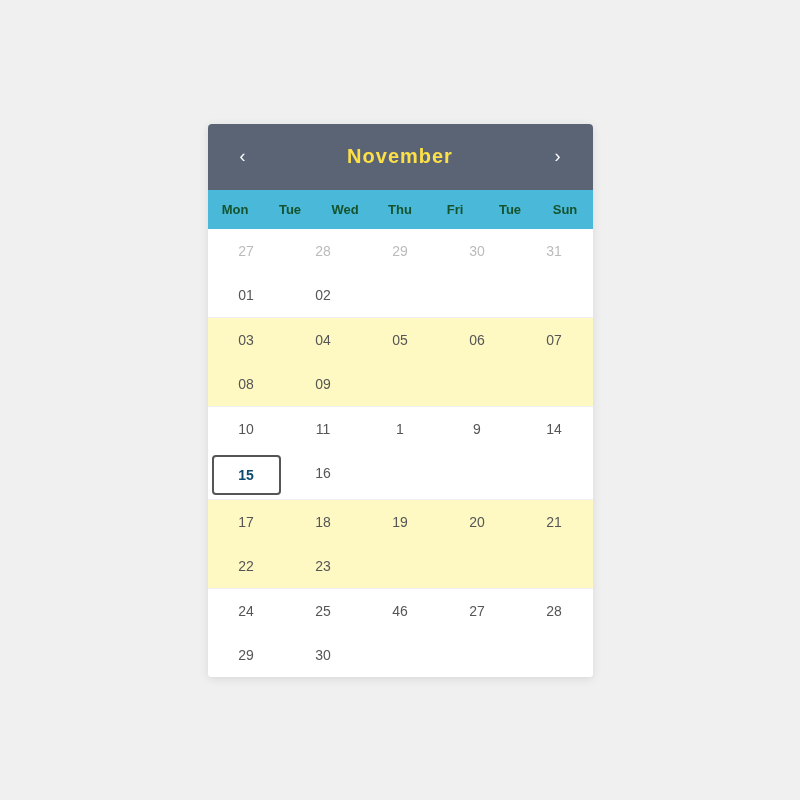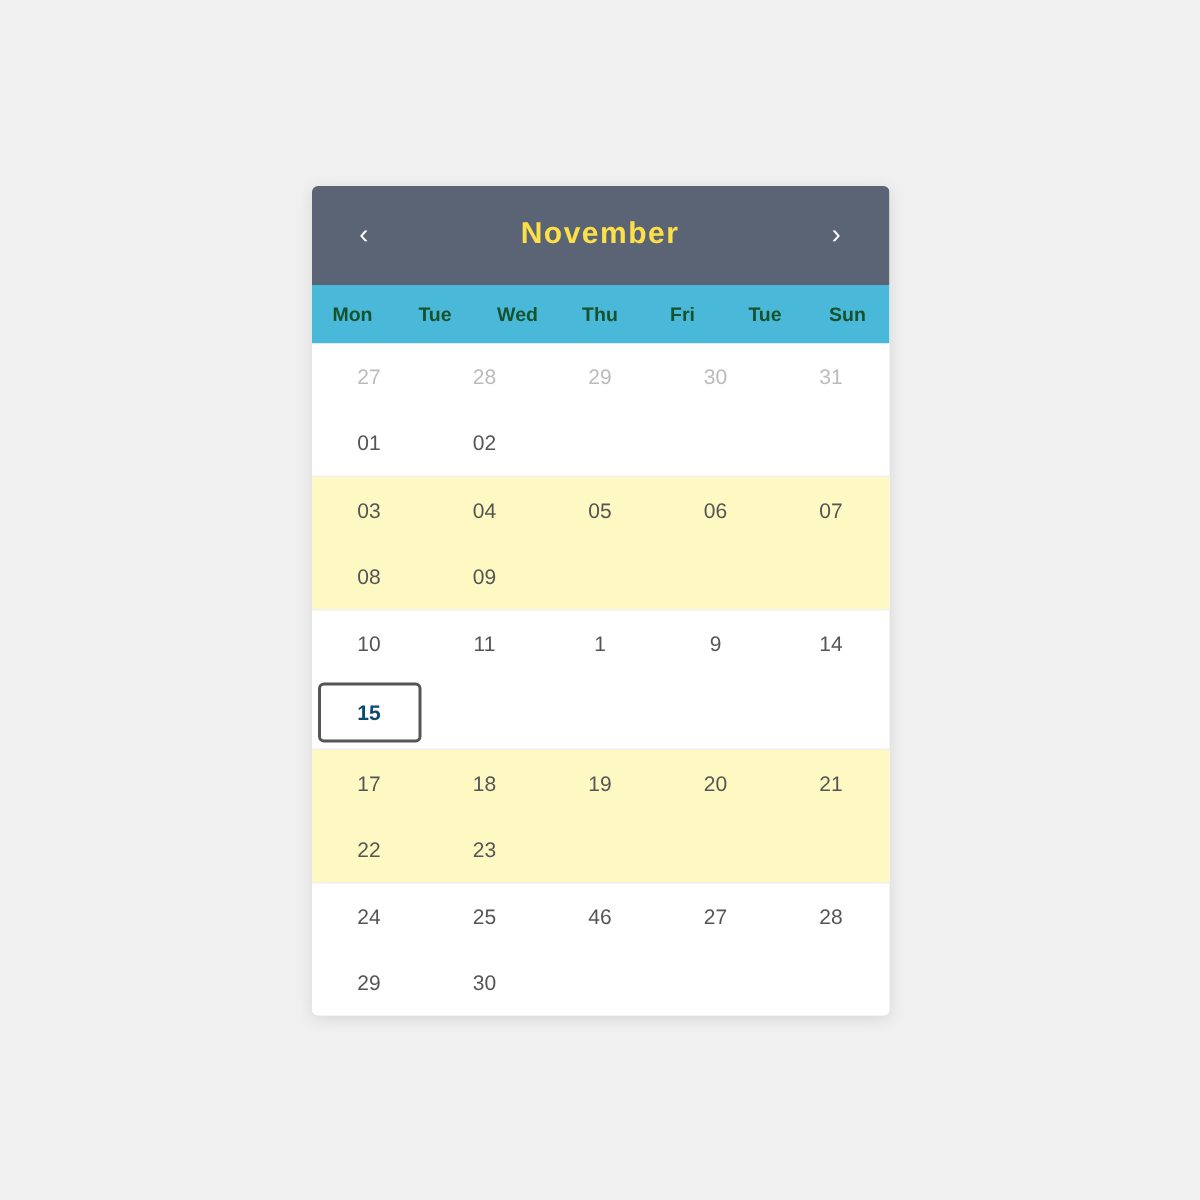--- a/index.html
+++ b/index.html
@@ -148,20 +148,21 @@
         <div class="calendar-cell">08</div>
         <div class="calendar-cell">09</div>
       </div>
       <div class="calendar-row">
         <div class="calendar-cell">10</div>
         <div class="calendar-cell">11</div>
         <div class="calendar-cell">1</div>
         <div class="calendar-cell">9</div>
         <div class="calendar-cell">14</div>
         <div class="calendar-cell selected">15</div>
+        <div class="calendar-cell">16</div>
       </div>
       <div class="calendar-row alt-bg">
         <div class="calendar-cell">17</div>
         <div class="calendar-cell">18</div>
         <div class="calendar-cell">19</div>
         <div class="calendar-cell">20</div>
         <div class="calendar-cell">21</div>
         <div class="calendar-cell">22</div>
         <div class="calendar-cell">23</div>
       </div>

